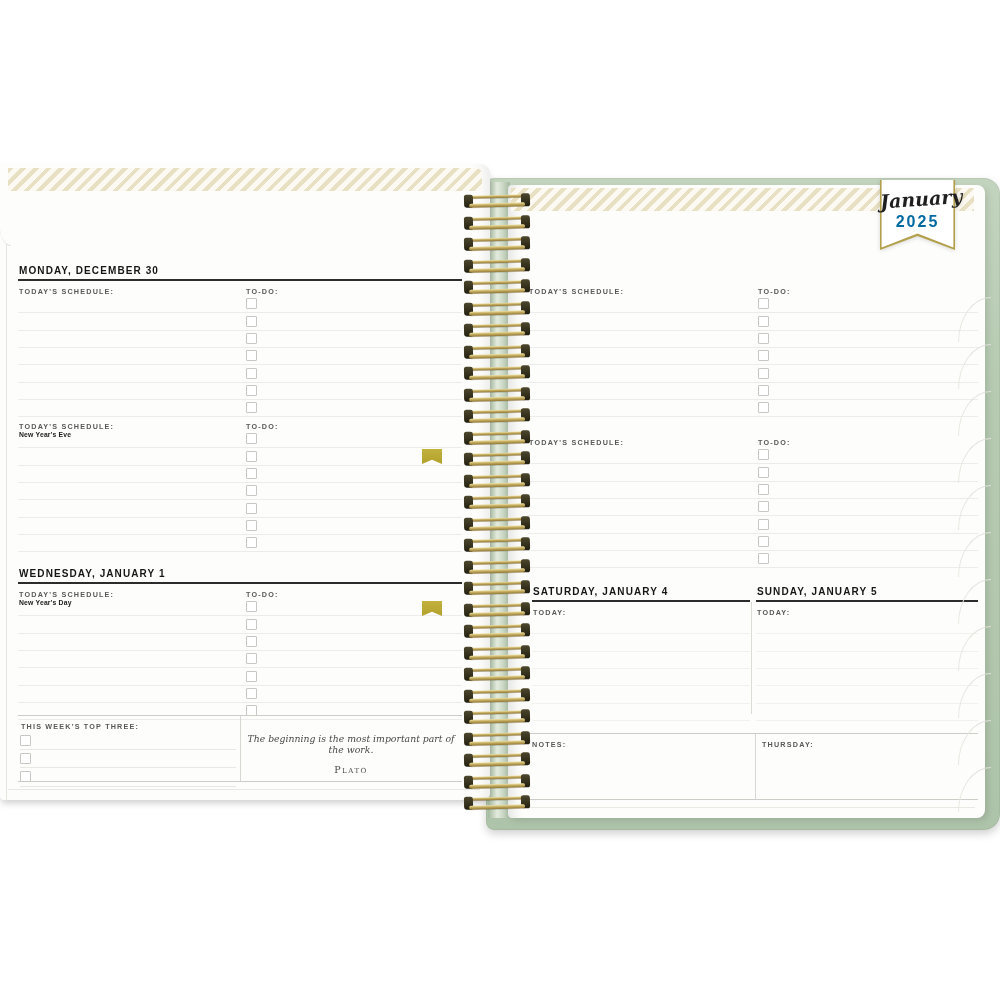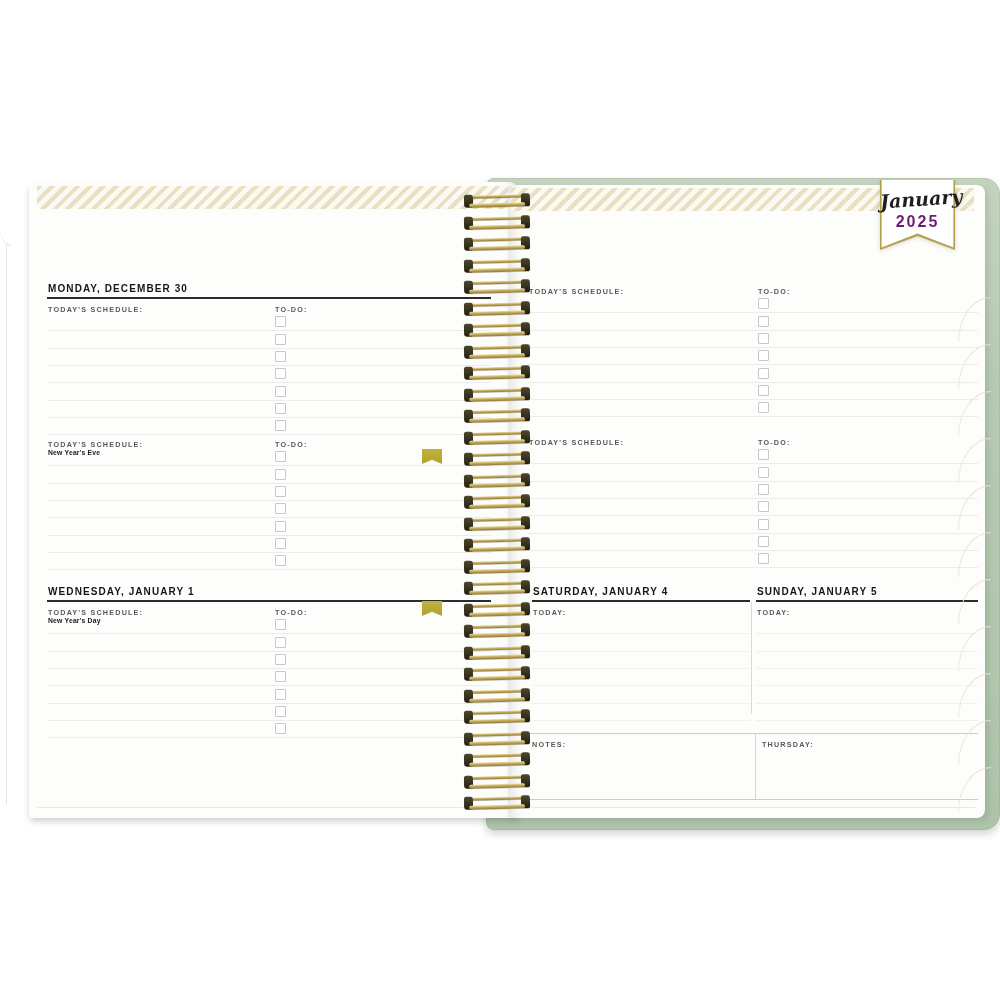--- a/index.html
+++ b/index.html
@@ -10,22 +10,22 @@
   
   .cover{position:absolute;left:486px;top:178px;width:514px;height:652px;z-index:1;
          background:linear-gradient(180deg,#c3d4be 0%,var(--cover-green,#b7cbb3) 30%,#aec4aa 100%);
          border-radius:8px 16px 16px 8px;
          box-shadow:0 4px 9px rgba(0,0,0,.18), inset 0 0 0 1px rgba(0,0,0,.05);}
   .spine{position:absolute;left:488px;top:182px;width:22px;height:636px;z-index:2;
          background:linear-gradient(90deg,#a3b89e,#e3ebdd 42%,#cdd9c7 66%,#a3b89e);}
 
   
   .page{position:absolute;background:#fdfdfc;z-index:3;}
-  .page-left{left:0;top:182px;width:490px;height:636px;border-radius:2px 10px 6px 4px;
-             box-shadow:0 4px 7px -1px rgba(0,0,0,.20), inset -14px 0 12px -10px rgba(0,0,0,.08);margin-left:29px;}
+  .page-left{left:0;top:164px;width:490px;height:636px;border-radius:2px 10px 6px 4px;
+             box-shadow:0 4px 7px -1px rgba(0,0,0,.20), inset -14px 0 12px -10px rgba(0,0,0,.08);}
   .page-right{left:508px;top:185px;width:477px;height:633px;border-radius:4px 8px 8px 4px;
               box-shadow:3px 3px 6px rgba(0,0,0,.10), inset 15px 0 12px -10px rgba(0,0,0,.10);}
   .page-left::after,.page-right::after{content:"";position:absolute;left:8px;right:10px;bottom:10px;height:1px;background:#e9e9e3;}
   .edge-left{position:absolute;left:6px;top:244px;height:560px;width:1px;background:#e4e4de;z-index:4;}
   .curl-left{position:absolute;left:0px;top:228px;width:11px;height:17px;z-index:4;
              border-bottom:1.5px solid #e1e1da;border-bottom-left-radius:100% 100%;}
 
   
   .band{position:absolute;height:23px;
         background:repeating-linear-gradient(135deg,var(--stripe-gold,#e8e0c2) 0 4px,#fbf9f1 4px 9px);}
@@ -71,21 +71,21 @@
   .banner{position:absolute;left:880px;top:180px;width:75px;height:70px;z-index:8;
           filter:drop-shadow(0 1px 2px rgba(0,0,0,.15));}
   .b-outer{position:absolute;inset:0;background:var(--banner-border-gold,#b2a04a);
            clip-path:polygon(0 0,100% 0,100% 100%,50% 80%,0 100%);}
   .b-inner{position:absolute;inset:0;background:#fff;
            clip-path:polygon(1.6px 0,calc(100% - 1.6px) 0,calc(100% - 1.6px) calc(100% - 2.4px),50% calc(80% - 2.4px),1.6px calc(100% - 2.4px));}
   .b-month{position:absolute;top:8px;left:0;right:0;text-align:center;
            font-family:"DejaVu Serif",serif;font-style:italic;font-weight:bold;
            font-size:19px;color:#1f1f1f;transform:rotate(-4deg);}
   .b-year{position:absolute;top:33px;left:0;right:0;text-align:center;font-weight:bold;
-          font-size:16px;letter-spacing:2px;color:#701a75;}
+          font-size:16px;letter-spacing:2px;color:#0369a1;}
 
   
   .flag{position:absolute;width:20px;height:15px;z-index:5;
         background:linear-gradient(180deg,#c2b13b,var(--bookmark-gold,#b3a12e));
         clip-path:polygon(0 0,100% 0,100% 100%,50% 72%,0 100%);}
 
   
   .loops{position:absolute;inset:0;z-index:9;pointer-events:none;}
   .loop{position:absolute;left:464px;width:66px;height:13px;transform:rotate(-1.5deg);}
   .loop::before,.loop::after{content:"";position:absolute;left:5px;right:5px;height:3.4px;border-radius:2px;
@@ -202,20 +202,39 @@
           </div>
           <div class="row">
             <span class="cb"></span>
           </div>
           <div class="row">
             <span class="cb"></span>
           </div>
         </div>
     </section>
 
+    <div class="bbox" style="left:18px;top:551px;width:444px;">
+      <div class="vdiv" style="left:222px;"></div>
+      <span class="lbl" style="left:3px;">THIS WEEK'S TOP THREE:</span>
+      <div class="tops">
+          <div class="row">
+            <span class="cb"></span>
+          </div>
+          <div class="row">
+            <span class="cb"></span>
+          </div>
+          <div class="row">
+            <span class="cb"></span>
+          </div>
+        </div>
+      <div class="quotecol">
+        <div class="quote">The beginning is the most important part of the work.</div>
+        <div class="author">Plato</div>
+      </div>
+    </div>
   </div>
 
   <div class="page page-right">
     <div class="band"></div>
 
     <section class="day" style="left:20px;top:96px;width:450px;">
       <div class="labels">
         <span class="lbl sched">TODAY'S SCHEDULE:</span>
         <span class="lbl todo">TO-DO:</span>
         <span class="holiday"></span>

